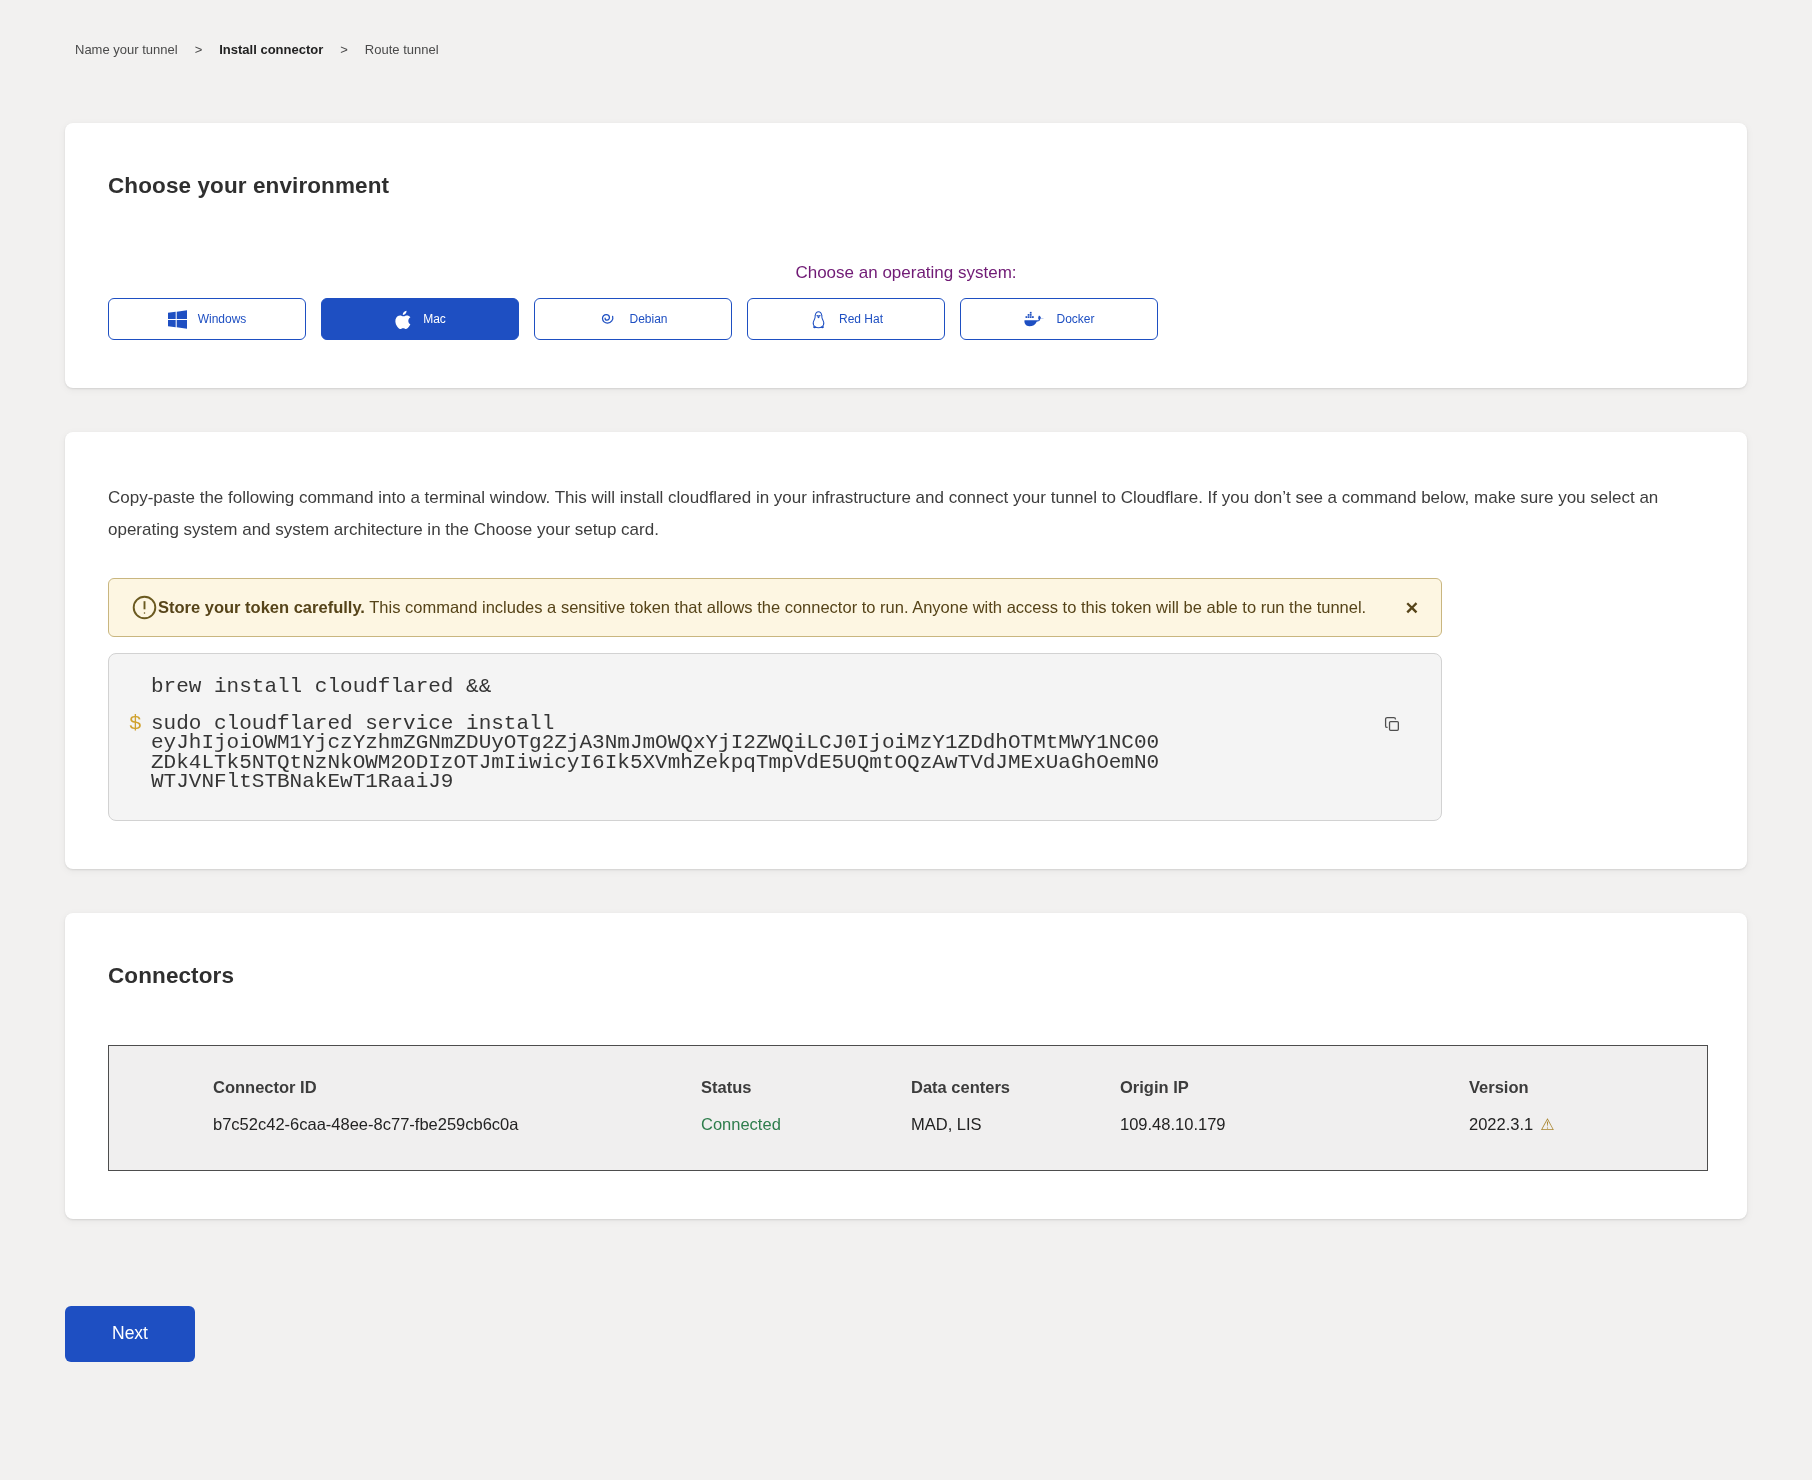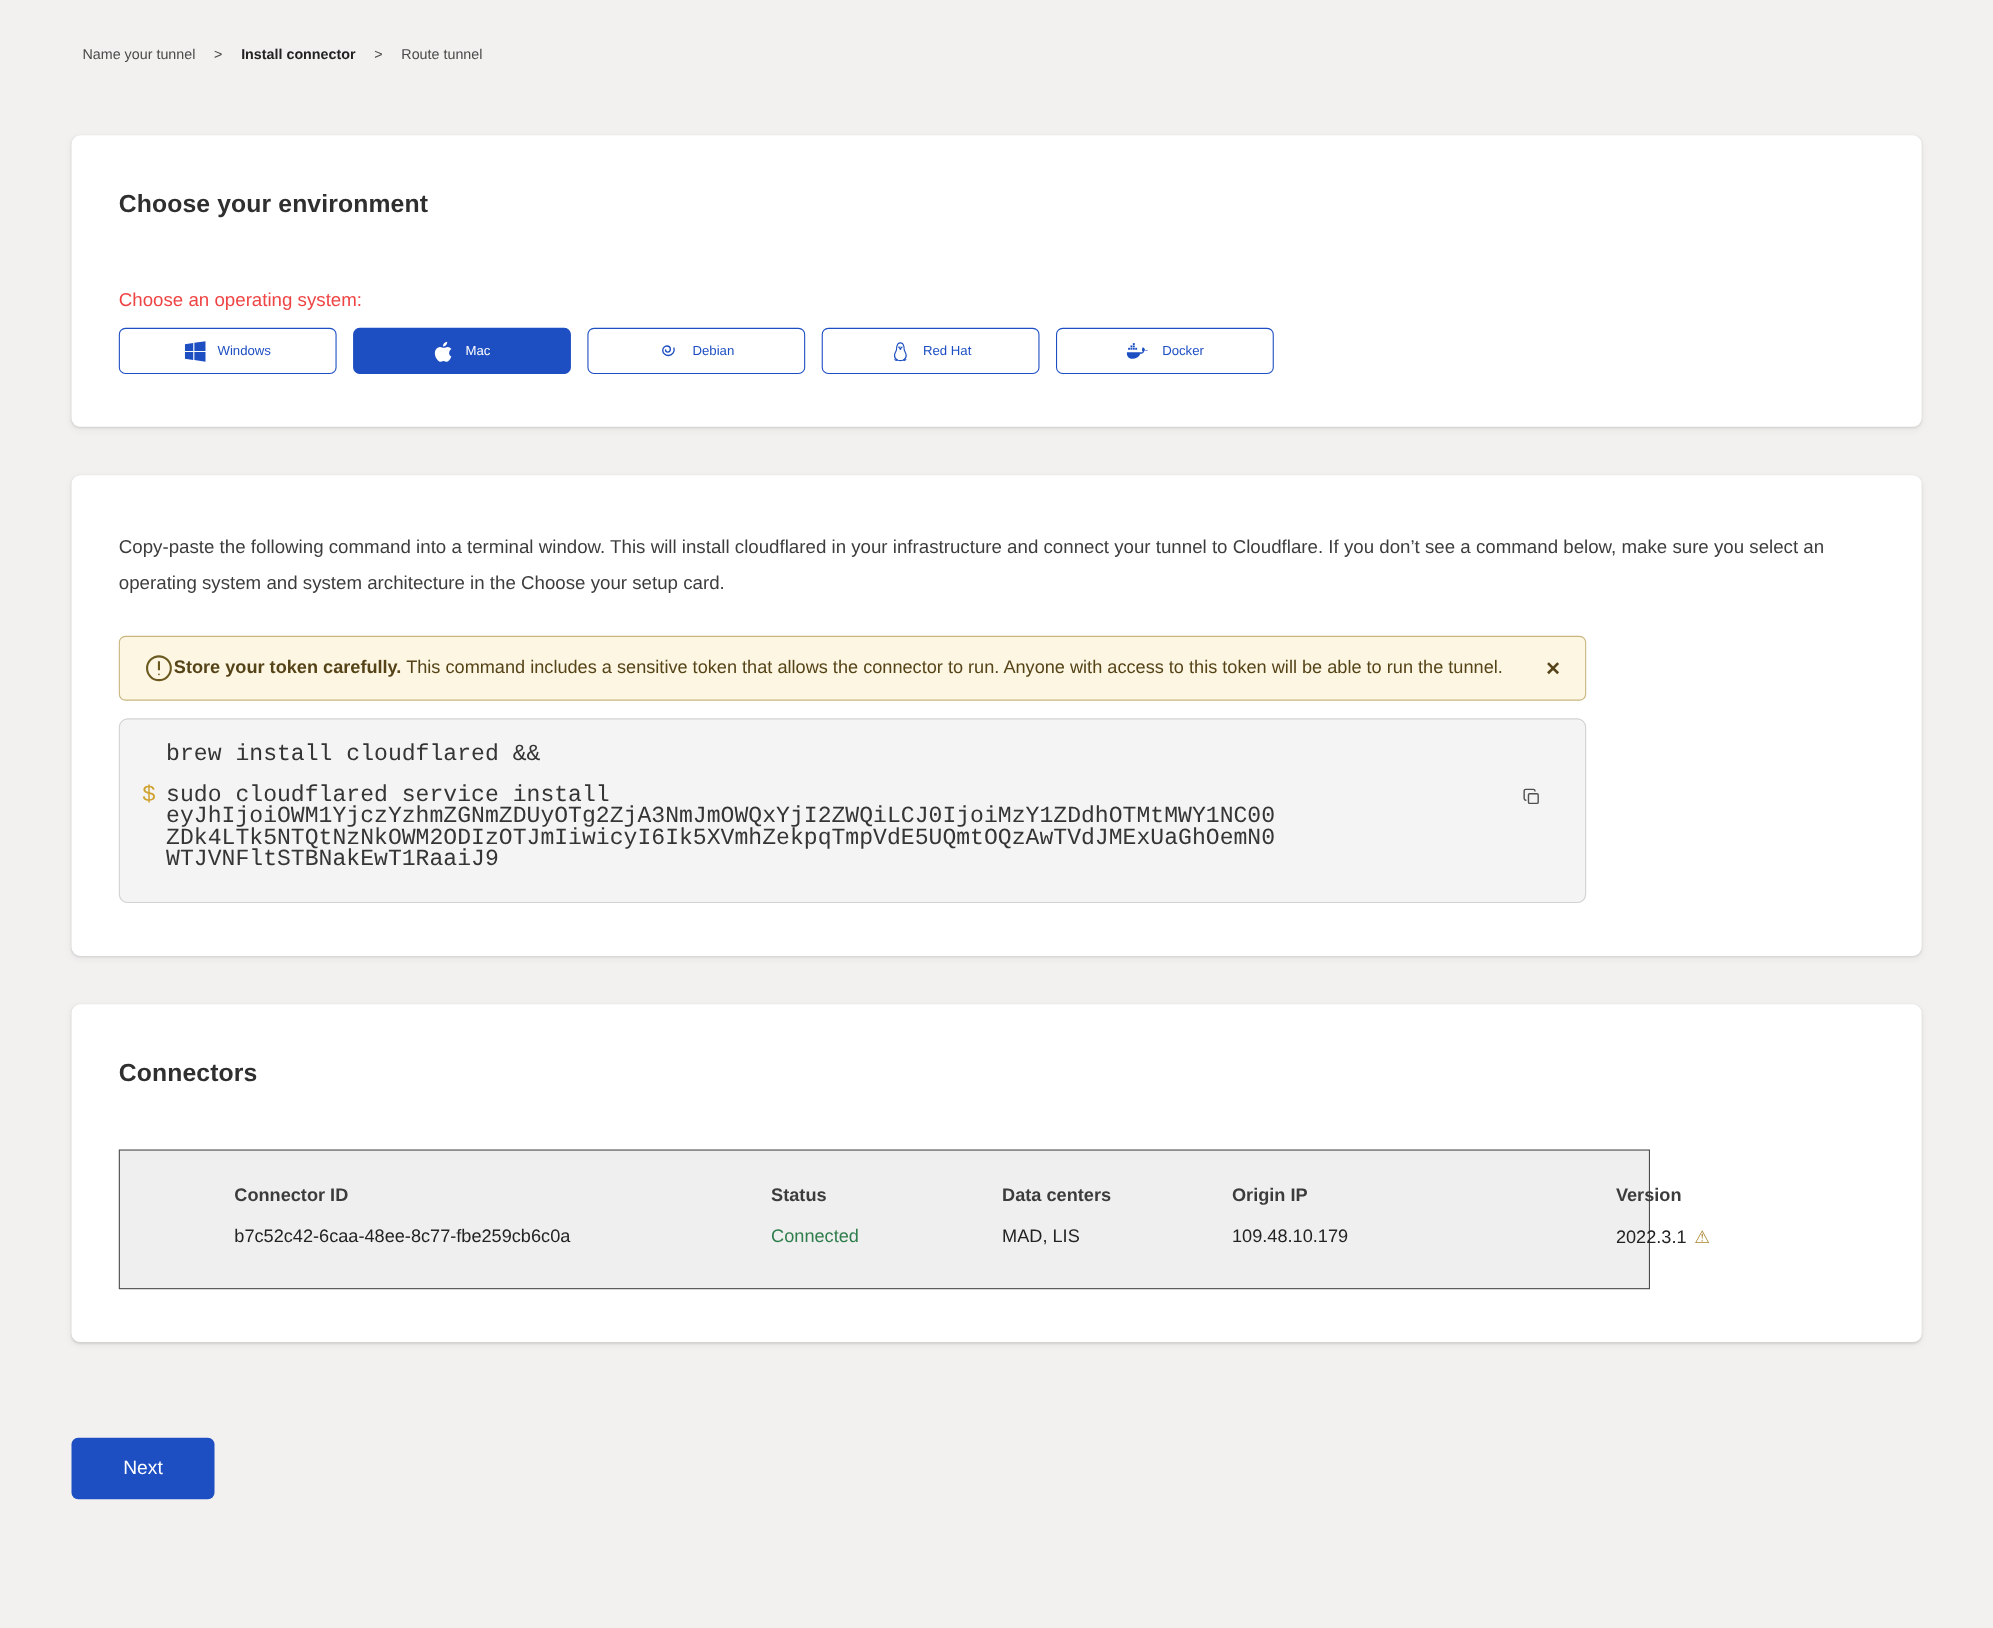--- a/index.html
+++ b/index.html
@@ -30,21 +30,21 @@
   
   .card{
     background:#fff;border-radius:8px;
     box-shadow:0 1px 2px rgba(0,0,0,.10),0 2px 8px rgba(0,0,0,.05);
     padding:50px 43px 48px;margin-bottom:44px;
   }
   .card h2{margin:0;font-size:22.5px;font-weight:700;color:#2f2f2f;letter-spacing:.1px;}
 
   
   .env-card h2{margin-bottom:64px;}
-  .os-label{font-size:17px;color:#ef4444;margin-bottom:15px;}
+  .os-label{font-size:17px;color:#701a75;margin-bottom:15px;text-align:center;}
   .os-row{display:flex;gap:15px;}
   .os-btn{
     width:198px;height:42px;display:flex;align-items:center;justify-content:center;gap:11px;
     background:#fff;border:1px solid var(--primary_blue);border-radius:6px;
     color:var(--primary_blue);font-size:12px;font-family:inherit;cursor:pointer;
   }
   .os-btn .os-icon{display:flex;align-items:center;}
   .os-btn svg{display:block;}
   .os-btn.selected{background:var(--primary_blue);color:#fff;}
 
@@ -76,21 +76,21 @@
   .code-line .prompt{flex:0 0 30px;text-align:left;padding-left:8px;color:var(--code_prompt);}
   .code-line .cmd{max-width:1016px;overflow-wrap:break-word;word-wrap:break-word;min-width:0;}
   .copy-btn{
     position:absolute;top:60px;right:38px;
     border:none;background:none;padding:2px;cursor:pointer;color:#555;display:flex;
   }
 
   
   .connectors-card h2{margin-bottom:56px;}
   .conn-table{
-    width:1392px;background:#f0efef;border:1px solid #4d4d4d;
+    width:1600px;background:#f0efef;border:1px solid #4d4d4d;
     padding:32px 0 36px 104px;
   }
   .conn-row{display:grid;grid-template-columns:488px 210px 209px 349px auto;align-items:center;}
   .conn-row.head{font-weight:700;font-size:16.5px;color:#3c3c3c;margin-bottom:18px;}
   .conn-row.data{font-size:16.5px;color:#232323;}
   .cell-status{color:var(--status_green);}
   .version-warning-icon{color:var(--version_warning);font-size:16px;margin-left:7px;}
 
   
   .next-btn{

